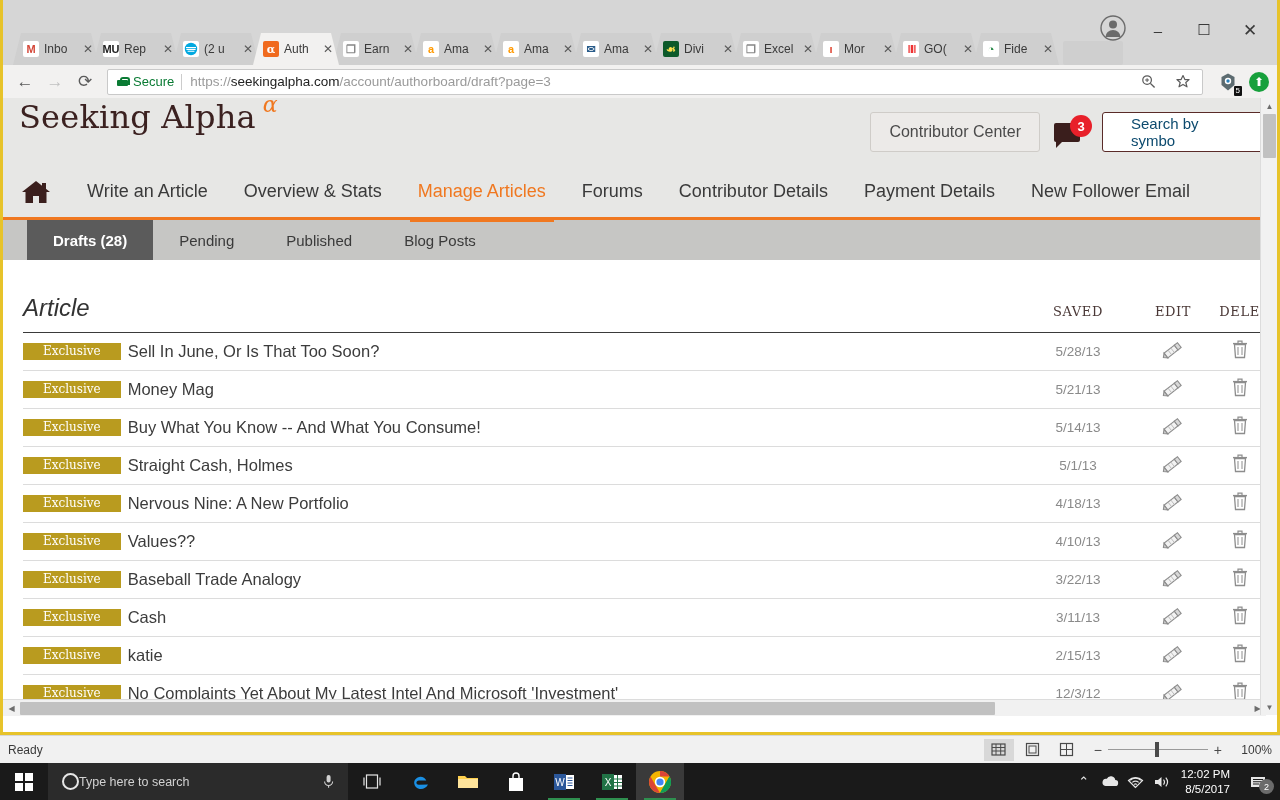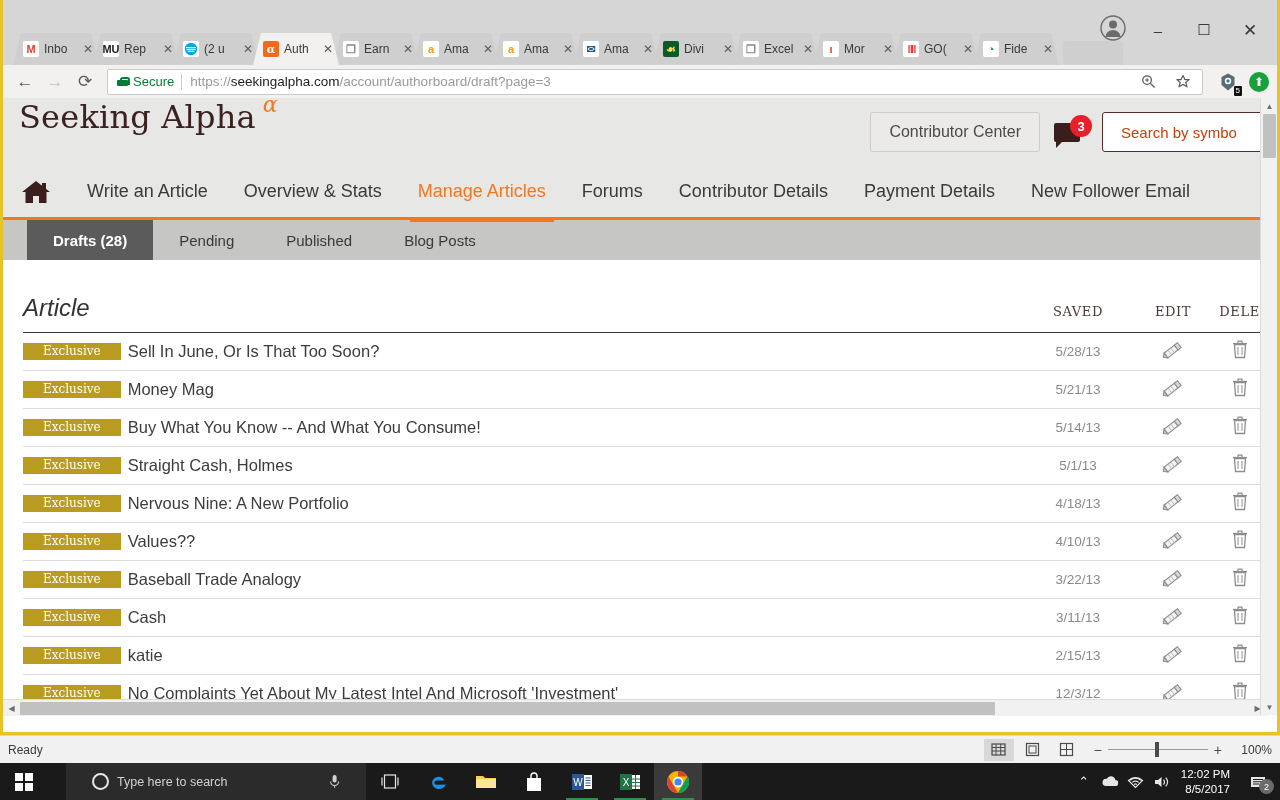--- a/index.html
+++ b/index.html
@@ -205,21 +205,21 @@
   }
   .msg-badge {
     position: absolute; right: -4px; top: 0px;
     width: 22px; height: 22px; border-radius: 50%; background: #e8202a;
     color: #fff; font-size: 13px; font-weight: bold;
     display:flex; align-items:center; justify-content:center;
   }
   .sa-search {
     width: 170px; height: 40px; background:#fff;
     border: 1px solid #5a2b28; border-radius: 3px;
-    padding: 0 18px; font-size: 15px; color: #c2410c;
+    padding: 0 28px; font-size: 15px; color: #0c4a6e;
     display: flex; align-items: center;
     margin-right: -22px;
   }
 
   
   .sa-nav {
     height: 54px; background: #e7e7e5;
     border-bottom: 3px solid #f07820;
     display: flex; align-items: center; padding: 0 16px;
     position: relative;
@@ -343,21 +343,21 @@
     width: 48px; height: 37px; display: flex; align-items: center; justify-content: center;
   }
   .win-logo {
     width: 18px; height: 18px;
     display: grid; grid-template-columns: 1fr 1fr; grid-template-rows: 1fr 1fr;
     gap: 2px;
   }
   .win-logo i { background: #fff; display: block; }
   .search-box {
     width: 300px; height: 37px; background: #2b2b2b;
-    display: flex; align-items: center; padding: 0 26px; gap: 8px; margin-left: 18px;
+    display: flex; align-items: center; padding: 0 14px; gap: 0;
   }
   .cortana-ring {
     width: 17px; height: 17px; border: 2px solid #e6e6e6; border-radius: 50%;
   }
   .search-ph { font-size: 12.5px; color: #d2d2d2; flex: 1 1 auto; }
   .mic { color: #d2d2d2; font-size: 13px; }
   .tb-app {
     width: 48px; height: 37px; display: flex; align-items: center; justify-content: center;
     position: relative;
   }

